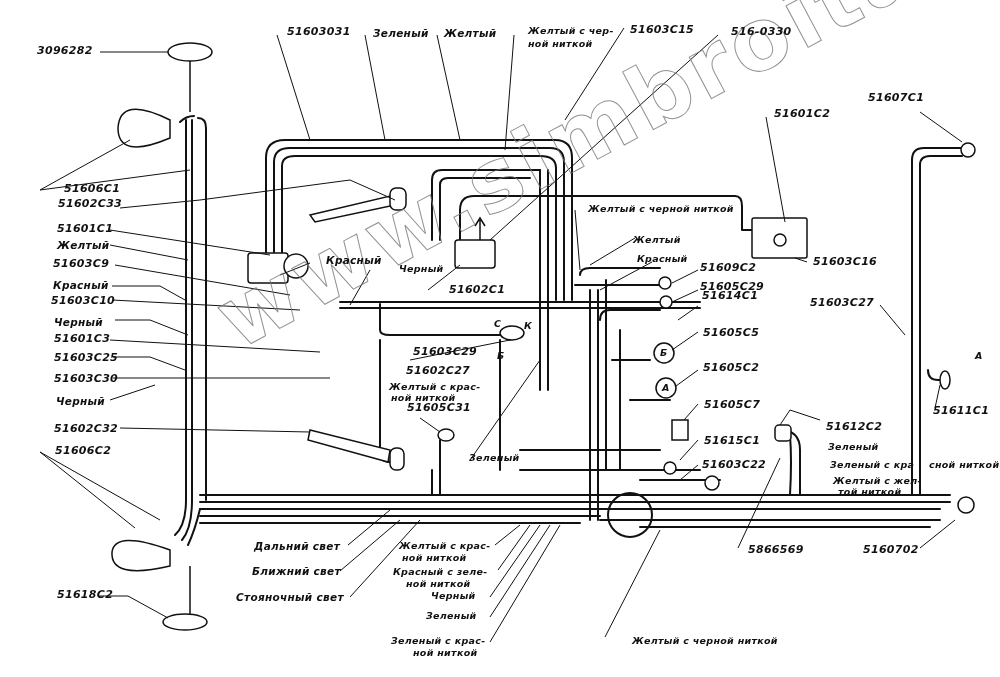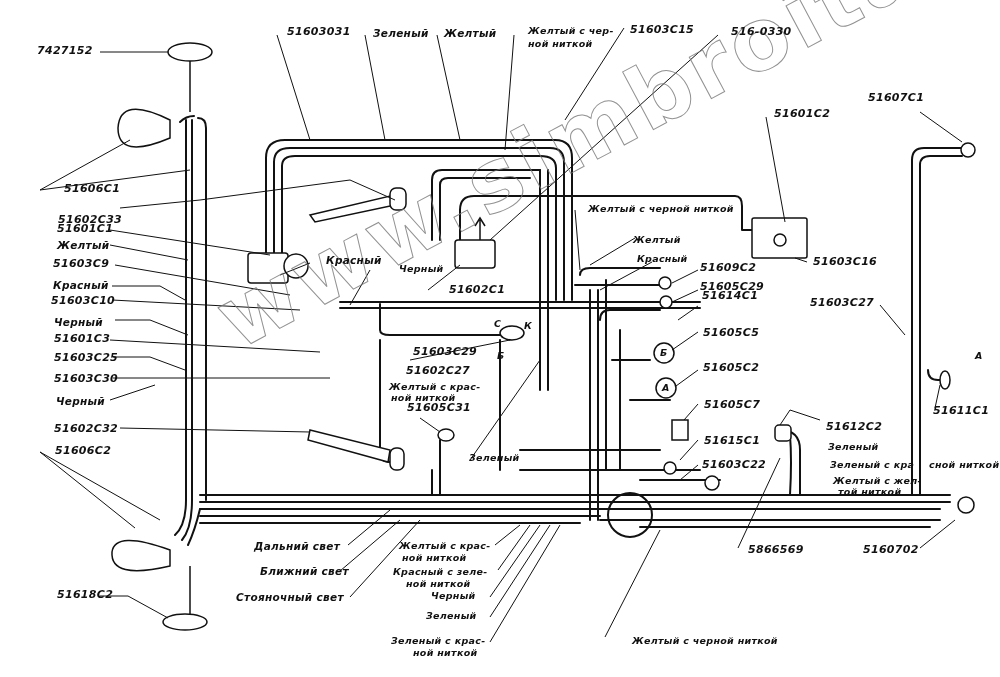--- a/index.html
+++ b/index.html
@@ -184,23 +184,23 @@
     <path d="M490 597 L540 525"></path>
     <path d="M490 617 L550 525"></path>
     <path d="M490 642 L560 525"></path>
     <path d="M605 637 L660 530"></path>
     <path d="M420 418 L440 432"></path>
   </g>
 </svg>
 
 <div class="wm">www.simbroitao.kz</div>
 
-<div class="lbl num" style="left:37px;top:45px">7427152</div>
+<div class="lbl num" style="left:37px;top:45px">3096282</div>
 <div class="lbl num" style="left:64px;top:183px">51606C1</div>
-<div class="lbl num" style="left:58px;top:214px">51602C33</div>
+<div class="lbl num" style="left:58px;top:198px">51602C33</div>
 <div class="lbl num" style="left:57px;top:223px">51601C1</div>
 <div class="lbl" style="left:57px;top:240px">Желтый</div>
 <div class="lbl num" style="left:53px;top:258px">51603C9</div>
 <div class="lbl" style="left:53px;top:280px">Красный</div>
 <div class="lbl num" style="left:51px;top:295px">51603C10</div>
 <div class="lbl" style="left:54px;top:317px">Черный</div>
 <div class="lbl num" style="left:54px;top:333px">51601C3</div>
 <div class="lbl num" style="left:54px;top:352px">51603C25</div>
 <div class="lbl num" style="left:54px;top:373px">51603C30</div>
 <div class="lbl" style="left:56px;top:396px">Черный</div>
@@ -248,21 +248,21 @@
 <div class="lbl num" style="left:406px;top:365px">51602C27</div>
 <div class="lbl sm" style="left:389px;top:381px">Желтый с крас-</div>
 <div class="lbl sm" style="left:391px;top:392px">ной ниткой</div>
 <div class="lbl num" style="left:407px;top:402px">51605C31</div>
 <div class="lbl sm" style="left:469px;top:452px">Зеленый</div>
 <div class="lbl sm" style="left:494px;top:318px">С</div>
 <div class="lbl sm" style="left:524px;top:320px">К</div>
 <div class="lbl sm" style="left:497px;top:350px">Б</div>
 
 <div class="lbl" style="left:254px;top:541px">Дальний свет</div>
-<div class="lbl" style="left:260px;top:566px">Ближний свет</div>
+<div class="lbl" style="left:252px;top:566px">Ближний свет</div>
 <div class="lbl" style="left:236px;top:592px">Стояночный свет</div>
 <div class="lbl sm" style="left:399px;top:540px">Желтый с крас-</div>
 <div class="lbl sm" style="left:402px;top:552px">ной ниткой</div>
 <div class="lbl sm" style="left:393px;top:566px">Красный с зеле-</div>
 <div class="lbl sm" style="left:406px;top:578px">ной ниткой</div>
 <div class="lbl sm" style="left:431px;top:590px">Черный</div>
 <div class="lbl sm" style="left:426px;top:610px">Зеленый</div>
 <div class="lbl sm" style="left:391px;top:635px">Зеленый с крас-</div>
 <div class="lbl sm" style="left:413px;top:647px">ной ниткой</div>
 <div class="lbl sm" style="left:632px;top:635px">Желтый с черной ниткой</div>

